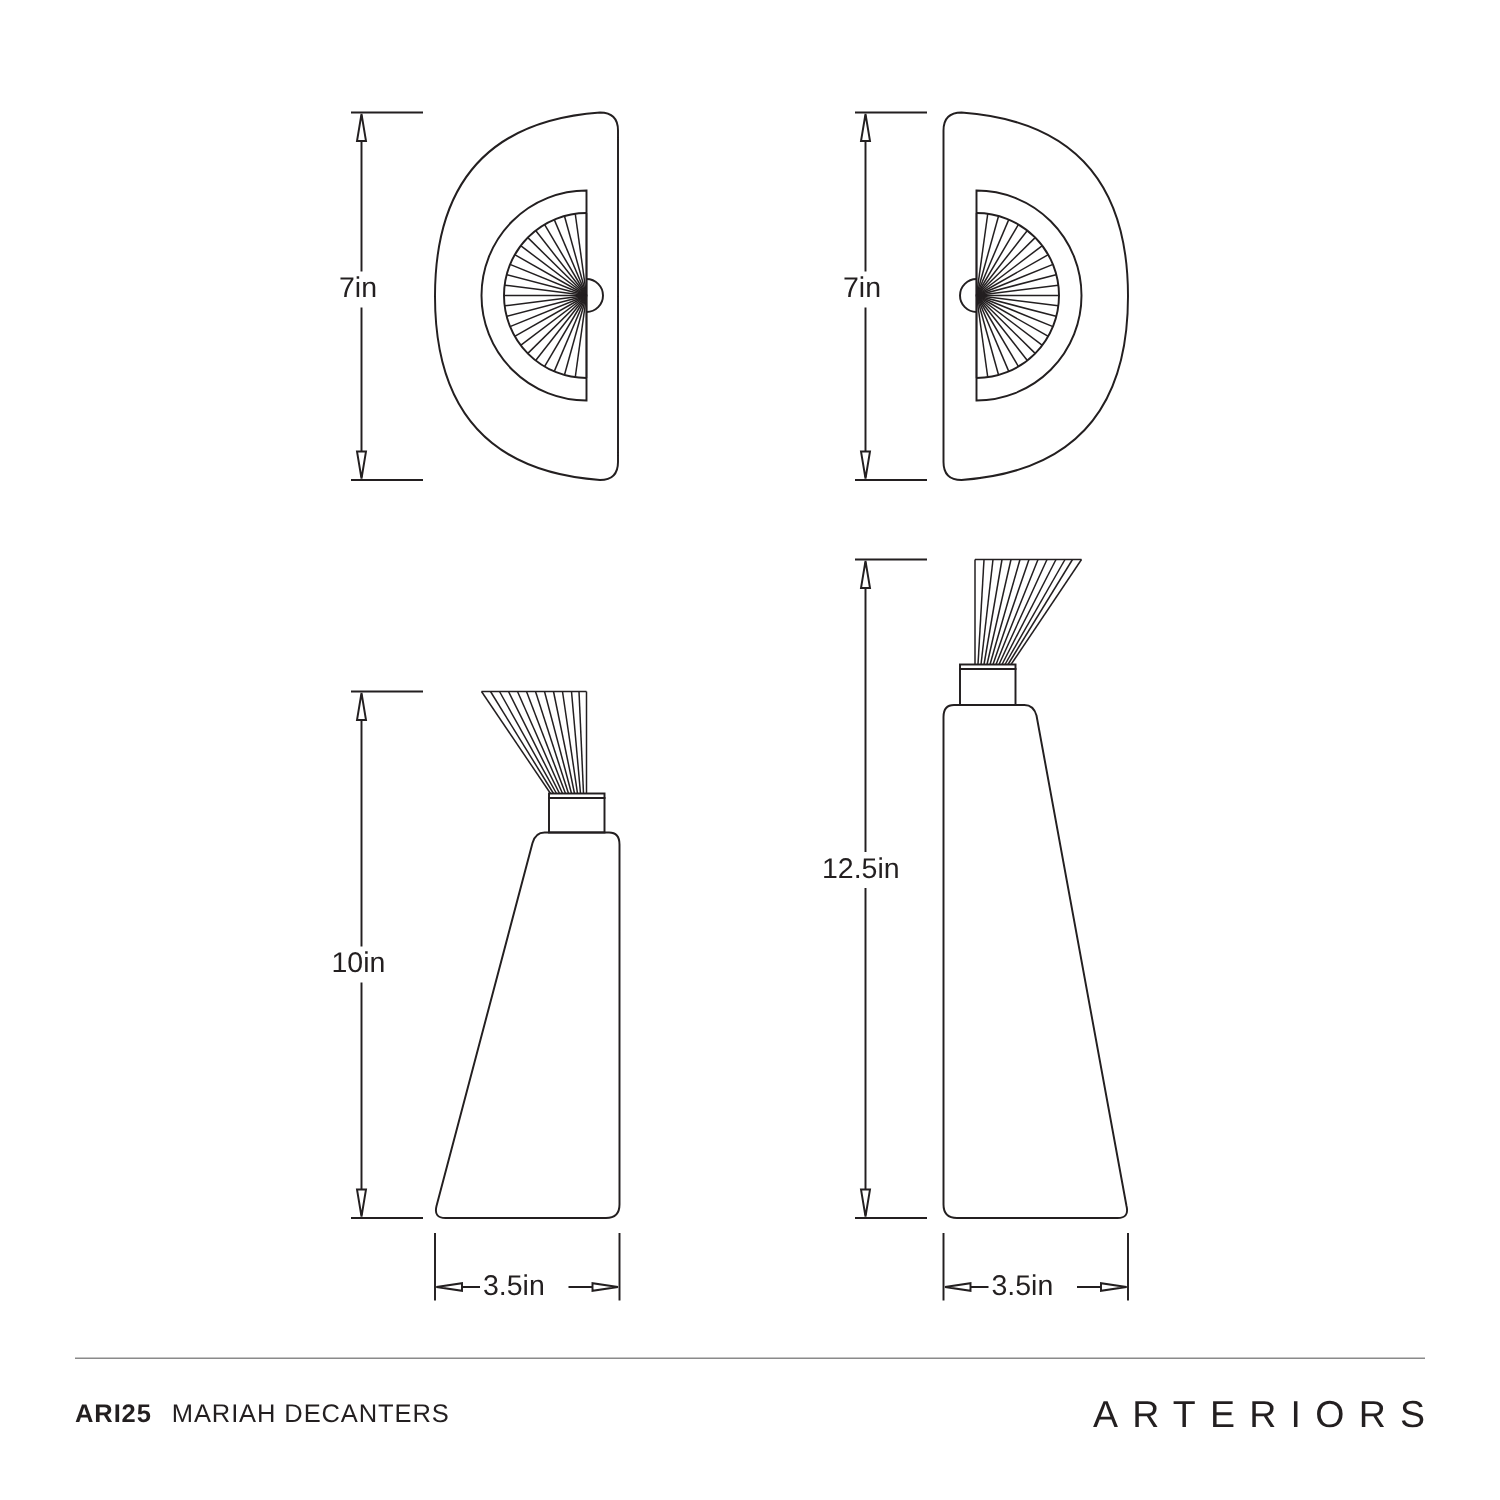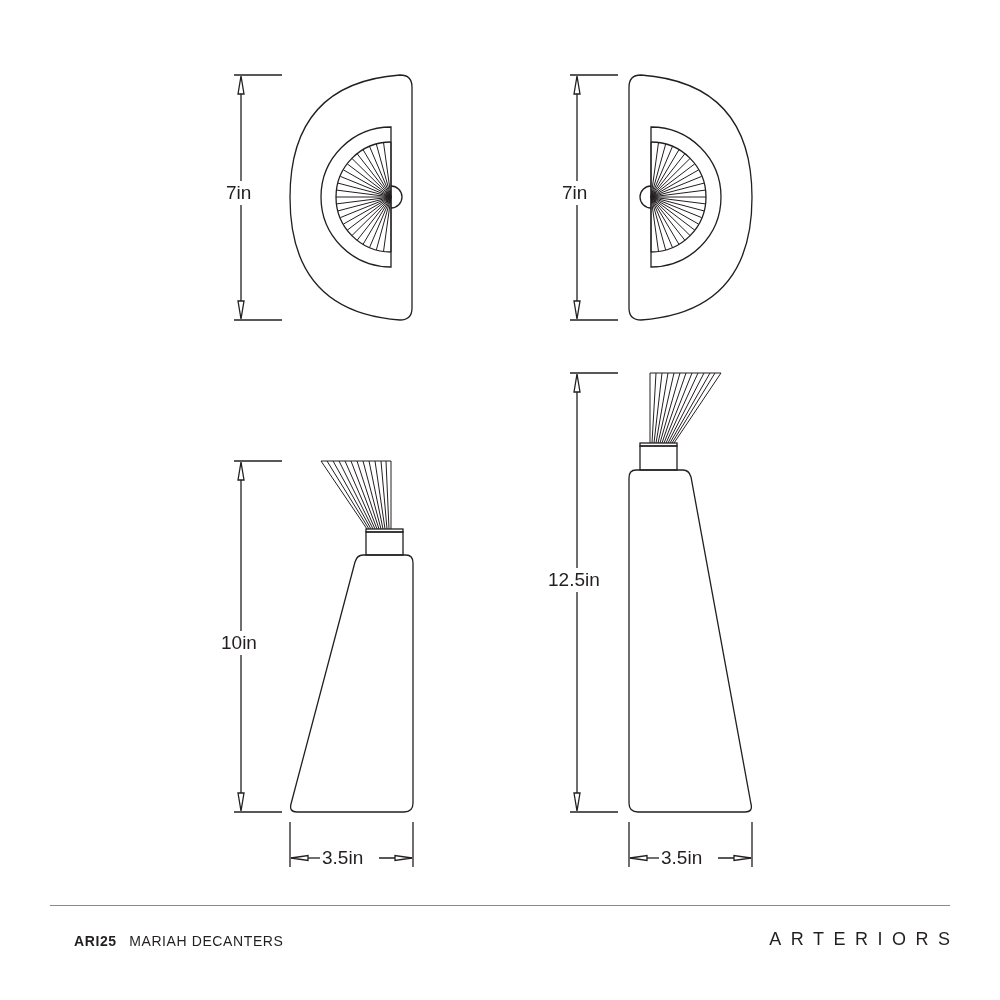--- a/index.html
+++ b/index.html
@@ -2,23 +2,23 @@
 <html><head>
   <meta charset="utf-8">
   <style>
     html, body { margin: 0; padding: 0; background: #ffffff; }
     body { width: 1000px; height: 1000px; position: relative; overflow: hidden;
            font-family: "Liberation Sans", "DejaVu Sans", sans-serif; color: #231f20; }
     #drawing { position: absolute; left: 0; top: 0; }
     .dim-label { position: absolute; font-size: 19px; color: #231f20; background: #fff;
                  line-height: 22px; padding: 1px 0; white-space: nowrap; }
     .footer-rule { position: absolute; left: 50px; top: 905px; width: 900px; height: 1px; background: #8a8a8a; }
-    .footer-left { position: absolute; left: 50px; top: 933px; font-size: 14px; letter-spacing: 0.6px; margin-left: 24px; }
+    .footer-left { position: absolute; left: 50px; top: 933px; font-size: 17px; letter-spacing: 0.6px; }
     .footer-code { font-weight: bold; margin-right: 8px; }
-    .footer-brand { position: absolute; right: 50px; top: 929px; font-size: 18px; letter-spacing: 9.5px; margin-right: -9.5px; }
+    .footer-brand { position: absolute; right: 50px; top: 929px; font-size: 25px; letter-spacing: 9.5px; margin-right: -9.5px; }
   </style>
 </head>
 <body>
 
 <svg id="drawing" width="1000" height="1000" viewBox="0 0 1000 1000" xmlns="http://www.w3.org/2000/svg">
   <defs>
     <marker id="arrowUp" viewBox="0 0 10 20" refX="5" refY="0" markerWidth="5" markerHeight="10" orient="auto-start-reverse">
       <path d="M5 0 L9 18 L1 18 Z" fill="#fff" stroke="#231f20" stroke-width="1.4"></path>
     </marker>
   </defs>

